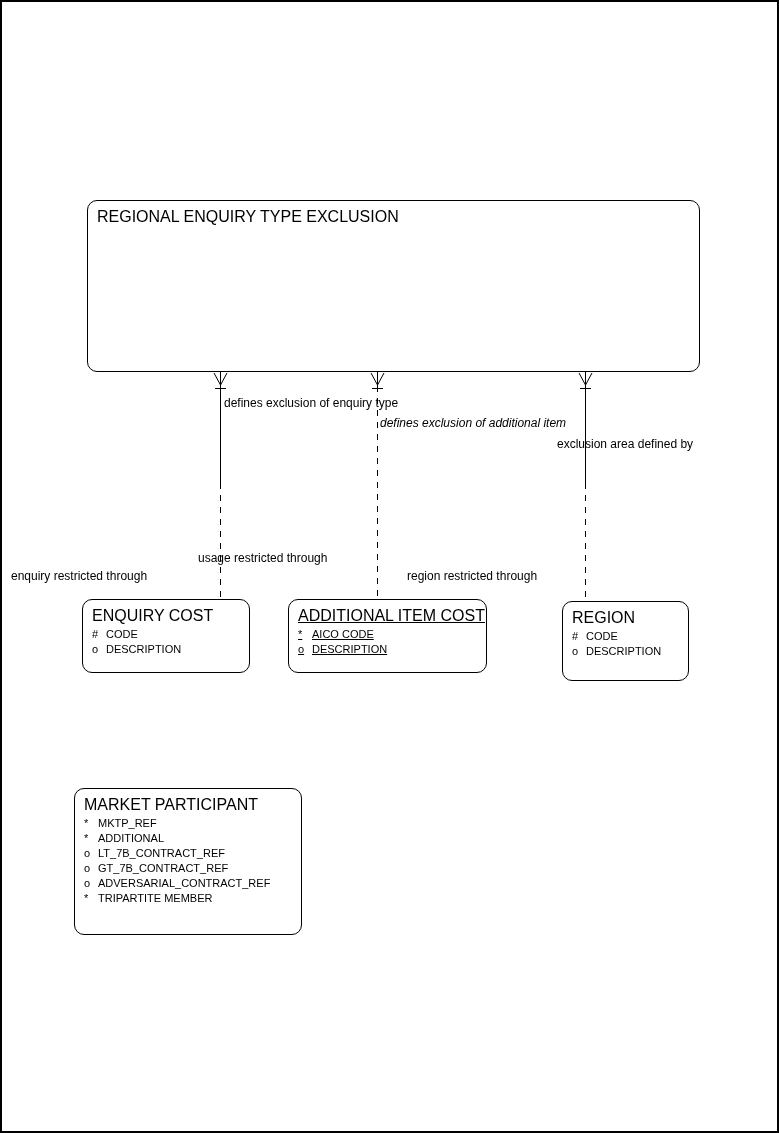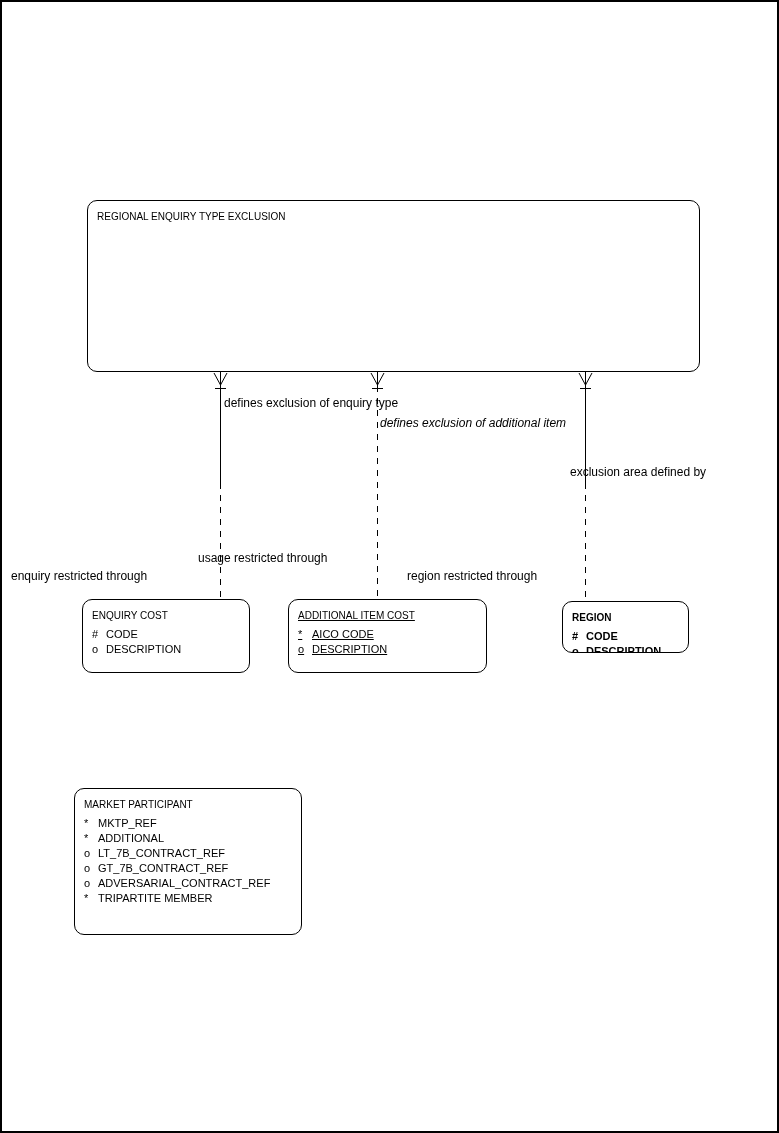--- a/index.html
+++ b/index.html
@@ -21,21 +21,21 @@
   }
   .entity {
     position: absolute;
     border: 1px solid #000000;
     border-radius: 10px;
     background: #ffffff;
     box-sizing: border-box;
     overflow: hidden;
   }
   .entity-title {
-    font-size: 10px;
+    font-size: 16px;
     line-height: 16px;
     padding: 8px 0 0 9px;
     white-space: nowrap;
   }
   .attr-list { margin-top: 3px; }
   .attr {
     display: flex;
     font-size: 11px;
     line-height: 15px;
     padding-left: 9px;
@@ -45,26 +45,26 @@
   .rel-label {
     position: absolute;
     font-size: 12px;
     line-height: 15px;
     white-space: nowrap;
   }
   
   #ent-main   { left: 85px;  top: 198px; width: 613px; height: 172px; }
   #ent-enq    { left: 80px;  top: 597px; width: 168px; height: 74px;  }
   #ent-aico   { left: 286px; top: 597px; width: 199px; height: 74px; text-decoration: underline;  }
-  #ent-region { left: 560px; top: 599px; width: 127px; height: 52px; font-weight: bold;  }
+  #ent-region { left: 560px; top: 599px; width: 127px; height: 80px;  }
   #ent-mktp   { left: 72px;  top: 786px; width: 228px; height: 147px; }
   
   #lbl-def-enq    { left: 222px; top: 394px; }
   #lbl-def-aico   { left: 378px; top: 414px; font-style: italic; }
-  #lbl-excl-area  { left: 568px; top: 435px; margin-top: 28px; }
+  #lbl-excl-area  { left: 555px; top: 435px; }
   #lbl-enq-restr  { left: 9px;   top: 567px; }
   #lbl-usage-restr{ left: 196px; top: 549px; }
   #lbl-region-restr{ left: 405px; top: 542px; margin-top: 25px; }
 </style>
 </head>
 <body>
 
 <div class="page">
 
   <svg class="lines-layer" width="779" height="1133" viewBox="0 0 779 1133" stroke="#000000" stroke-width="1" shape-rendering="crispEdges">

